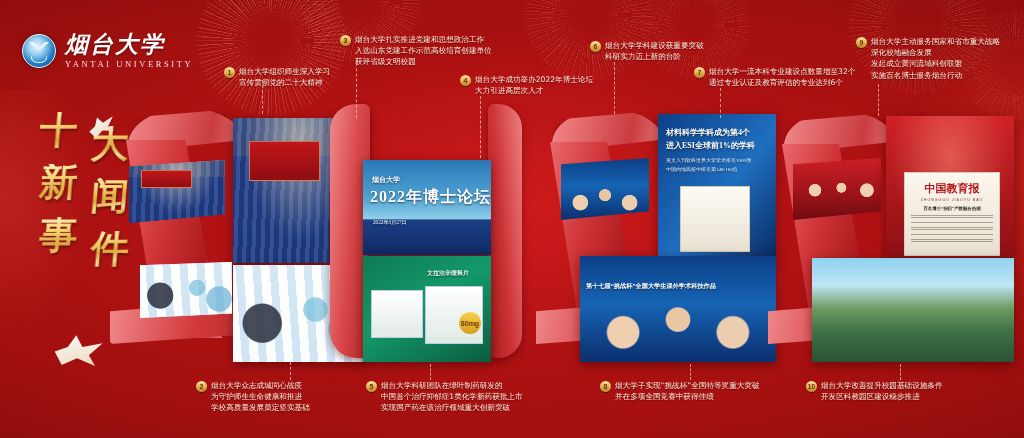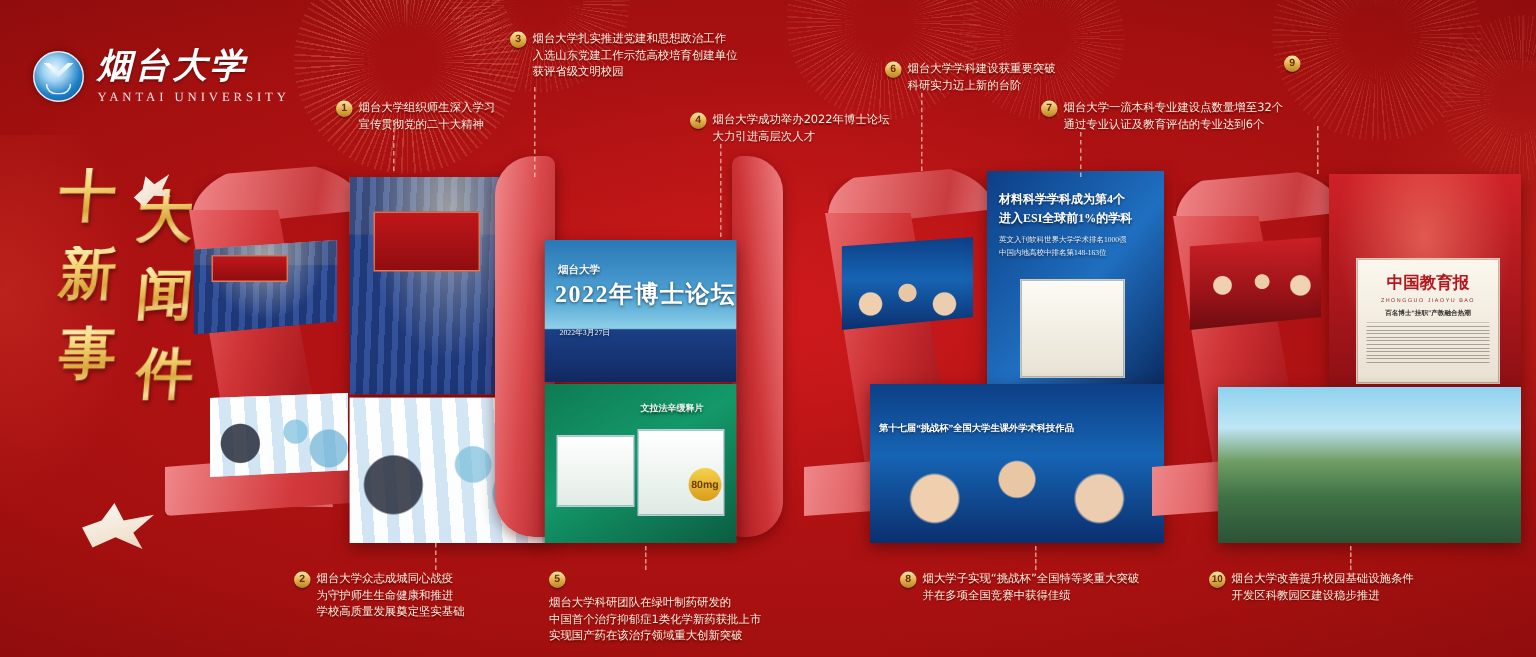--- a/index.html
+++ b/index.html
@@ -362,21 +362,21 @@
   </div>
 
   <div class="leader" style="left:262px; top:80px; height:34px;"></div>
   <div class="cap" style="left:224px; top:66px; width:150px;">
     <div class="badge">1</div>
     <div class="cap-lines">烟台大学组织师生深入学习
 宣传贯彻党的二十大精神</div>
   </div>
 
   <div class="leader" style="left:356px; top:58px; height:60px;"></div>
-  <div class="cap" style="left:340px; top:20px; width:180px;">
+  <div class="cap" style="left:340px; top:34px; width:180px;">
     <div class="badge">3</div>
     <div class="cap-lines">烟台大学扎实推进党建和思想政治工作
 入选山东党建工作示范高校培育创建单位
 获评省级文明校园</div>
   </div>
 
   <div class="leader" style="left:480px; top:96px; height:62px;"></div>
   <div class="cap" style="left:460px; top:74px; width:170px;">
     <div class="badge">4</div>
     <div class="cap-lines">烟台大学成功举办2022年博士论坛
@@ -393,32 +393,36 @@
   <div class="leader" style="left:720px; top:88px; height:30px;"></div>
   <div class="cap" style="left:694px; top:66px; width:186px;">
     <div class="badge">7</div>
     <div class="cap-lines">烟台大学一流本科专业建设点数量增至32个
 通过专业认证及教育评估的专业达到6个</div>
   </div>
 
   <div class="leader" style="left:878px; top:84px; height:32px;"></div>
   <div class="cap" style="left:856px; top:36px; width:170px;">
     <div class="badge">9</div>
+    <div class="cap-lines">烟台大学主动服务国家和省市重大战略
+深化校地融合发展
+发起成立黄河流域科创联盟
+实施百名博士服务烟台行动</div>
   </div>
 
   <div class="leader" style="left:290px; top:362px; height:18px;"></div>
   <div class="cap" style="left:196px; top:380px; width:176px;">
     <div class="badge">2</div>
     <div class="cap-lines">烟台大学众志成城同心战疫
 为守护师生生命健康和推进
 学校高质量发展奠定坚实基础</div>
   </div>
 
   <div class="leader" style="left:430px; top:364px; height:16px;"></div>
-  <div class="cap" style="left:366px; top:380px; width:212px;flex-direction:column;">
+  <div class="cap" style="left:366px; top:380px; width:212px;">
     <div class="badge">5</div>
     <div class="cap-lines">烟台大学科研团队在绿叶制药研发的
 中国首个治疗抑郁症1类化学新药获批上市
 实现国产药在该治疗领域重大创新突破</div>
   </div>
 
   <div class="leader" style="left:690px; top:364px; height:16px;"></div>
   <div class="cap" style="left:600px; top:380px; width:200px;">
     <div class="badge">8</div>
     <div class="cap-lines">烟大学子实现“挑战杯”全国特等奖重大突破

